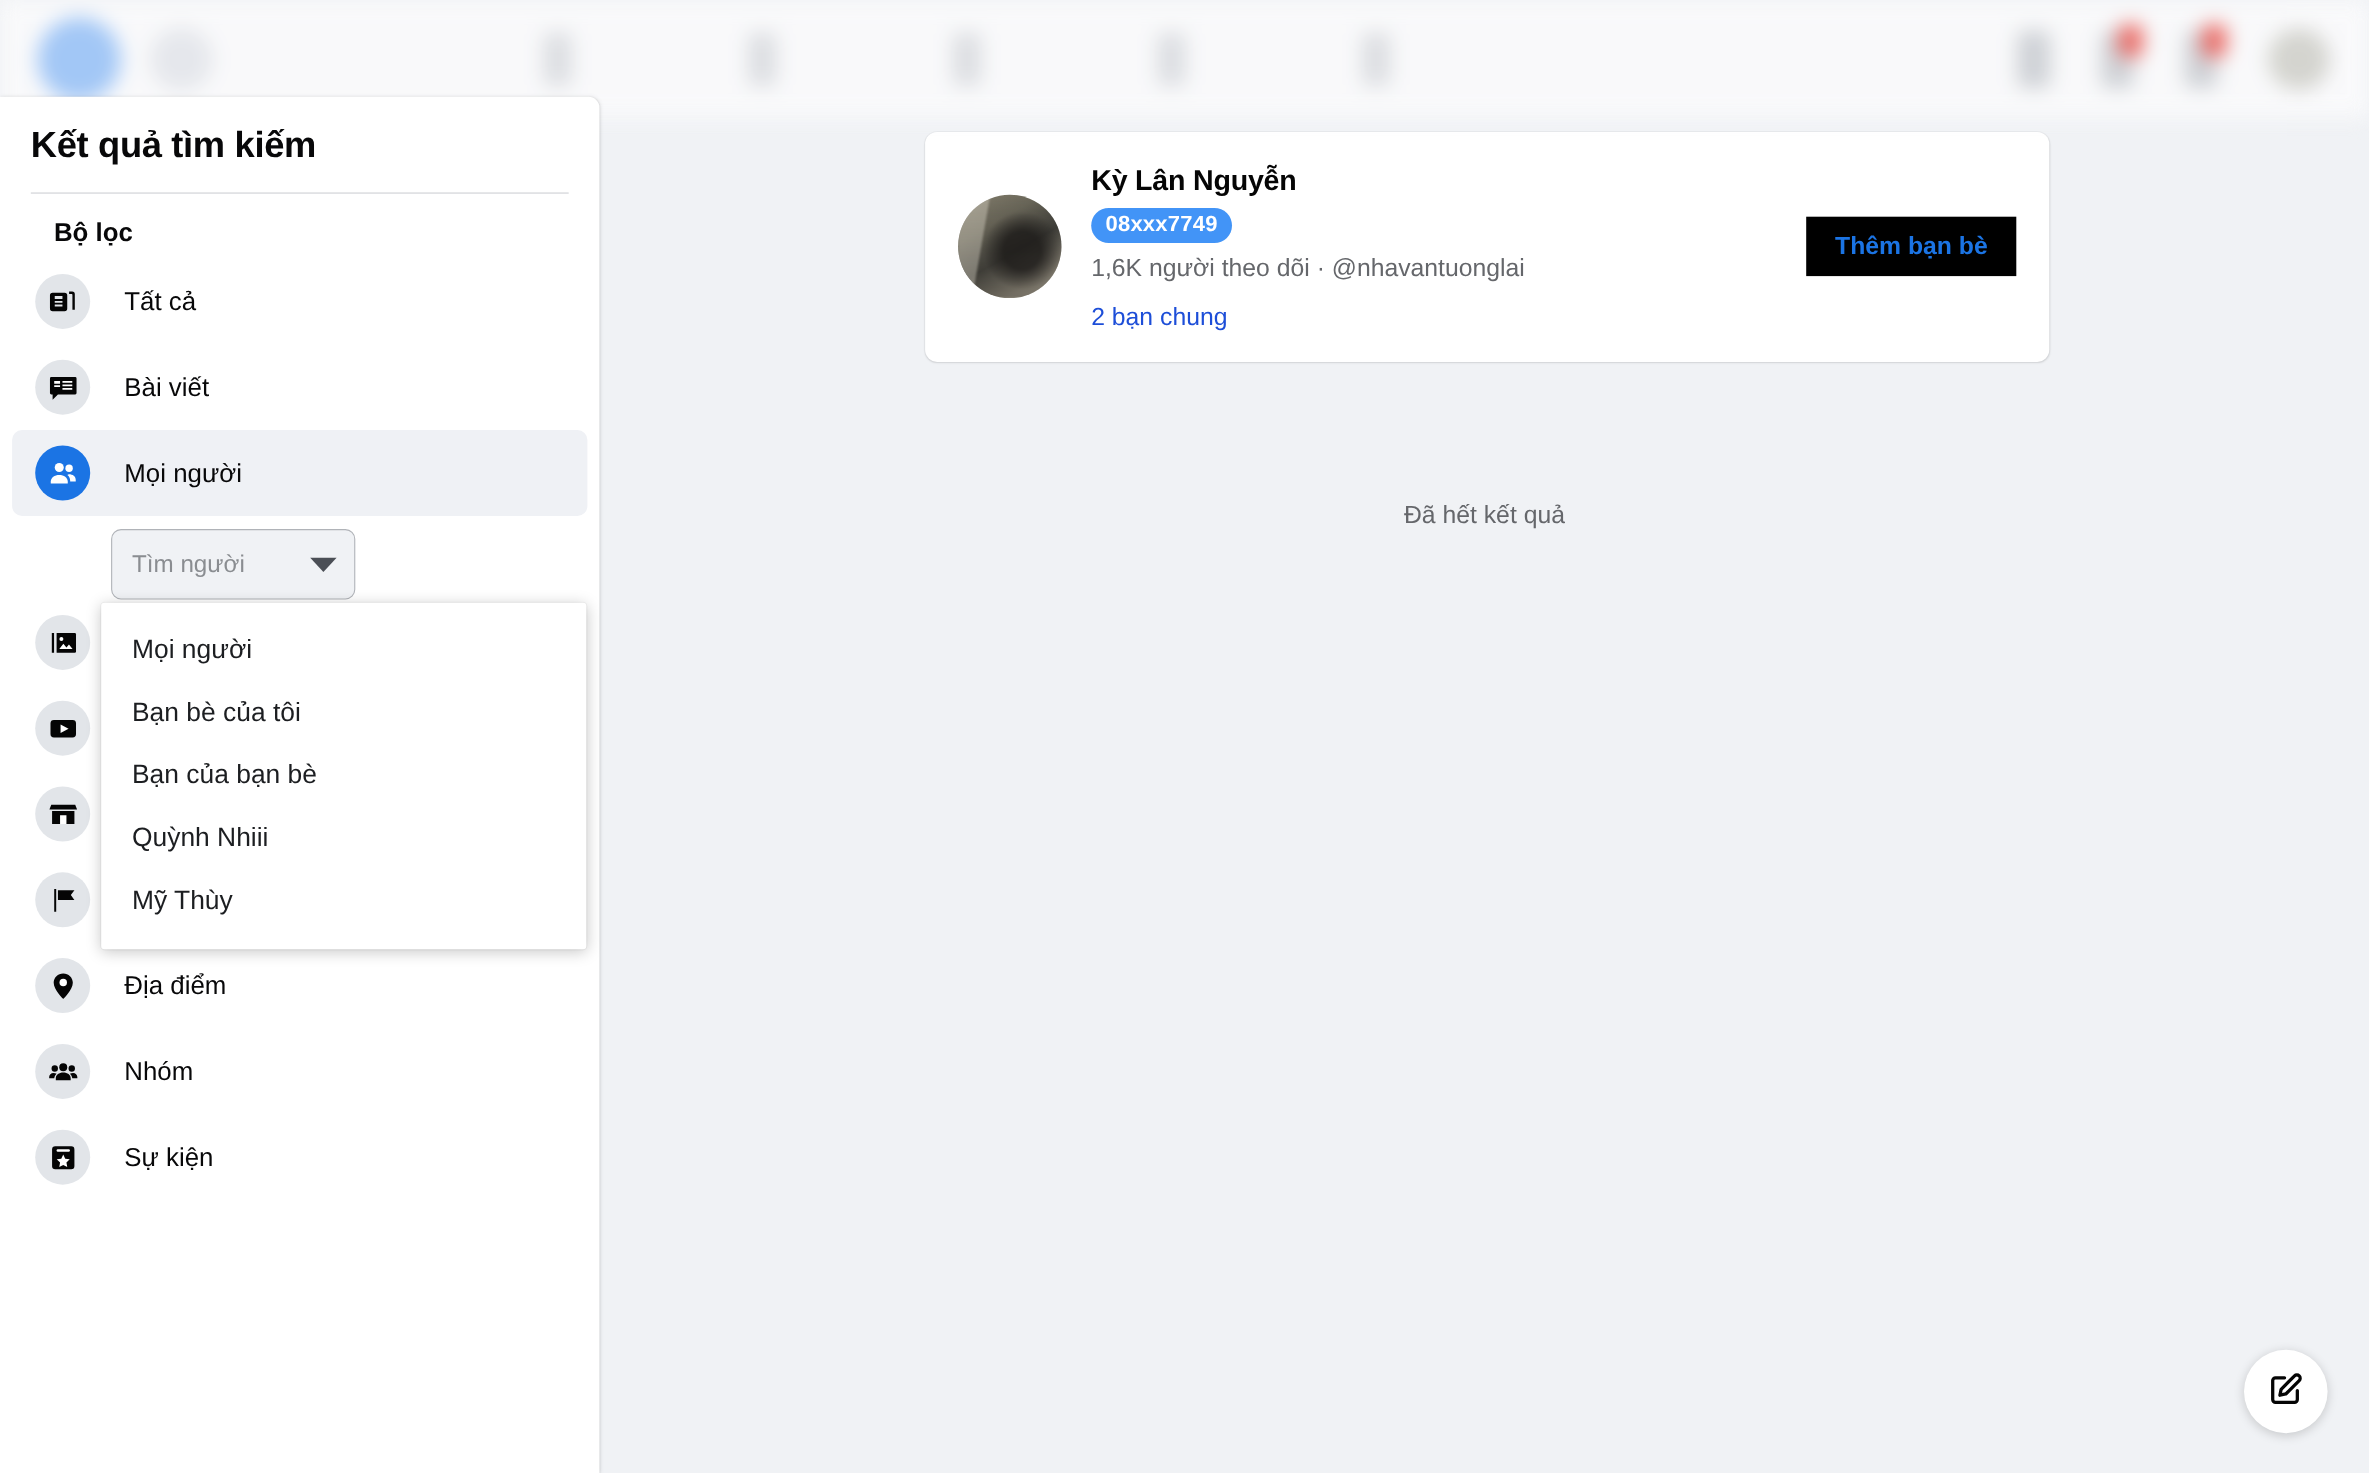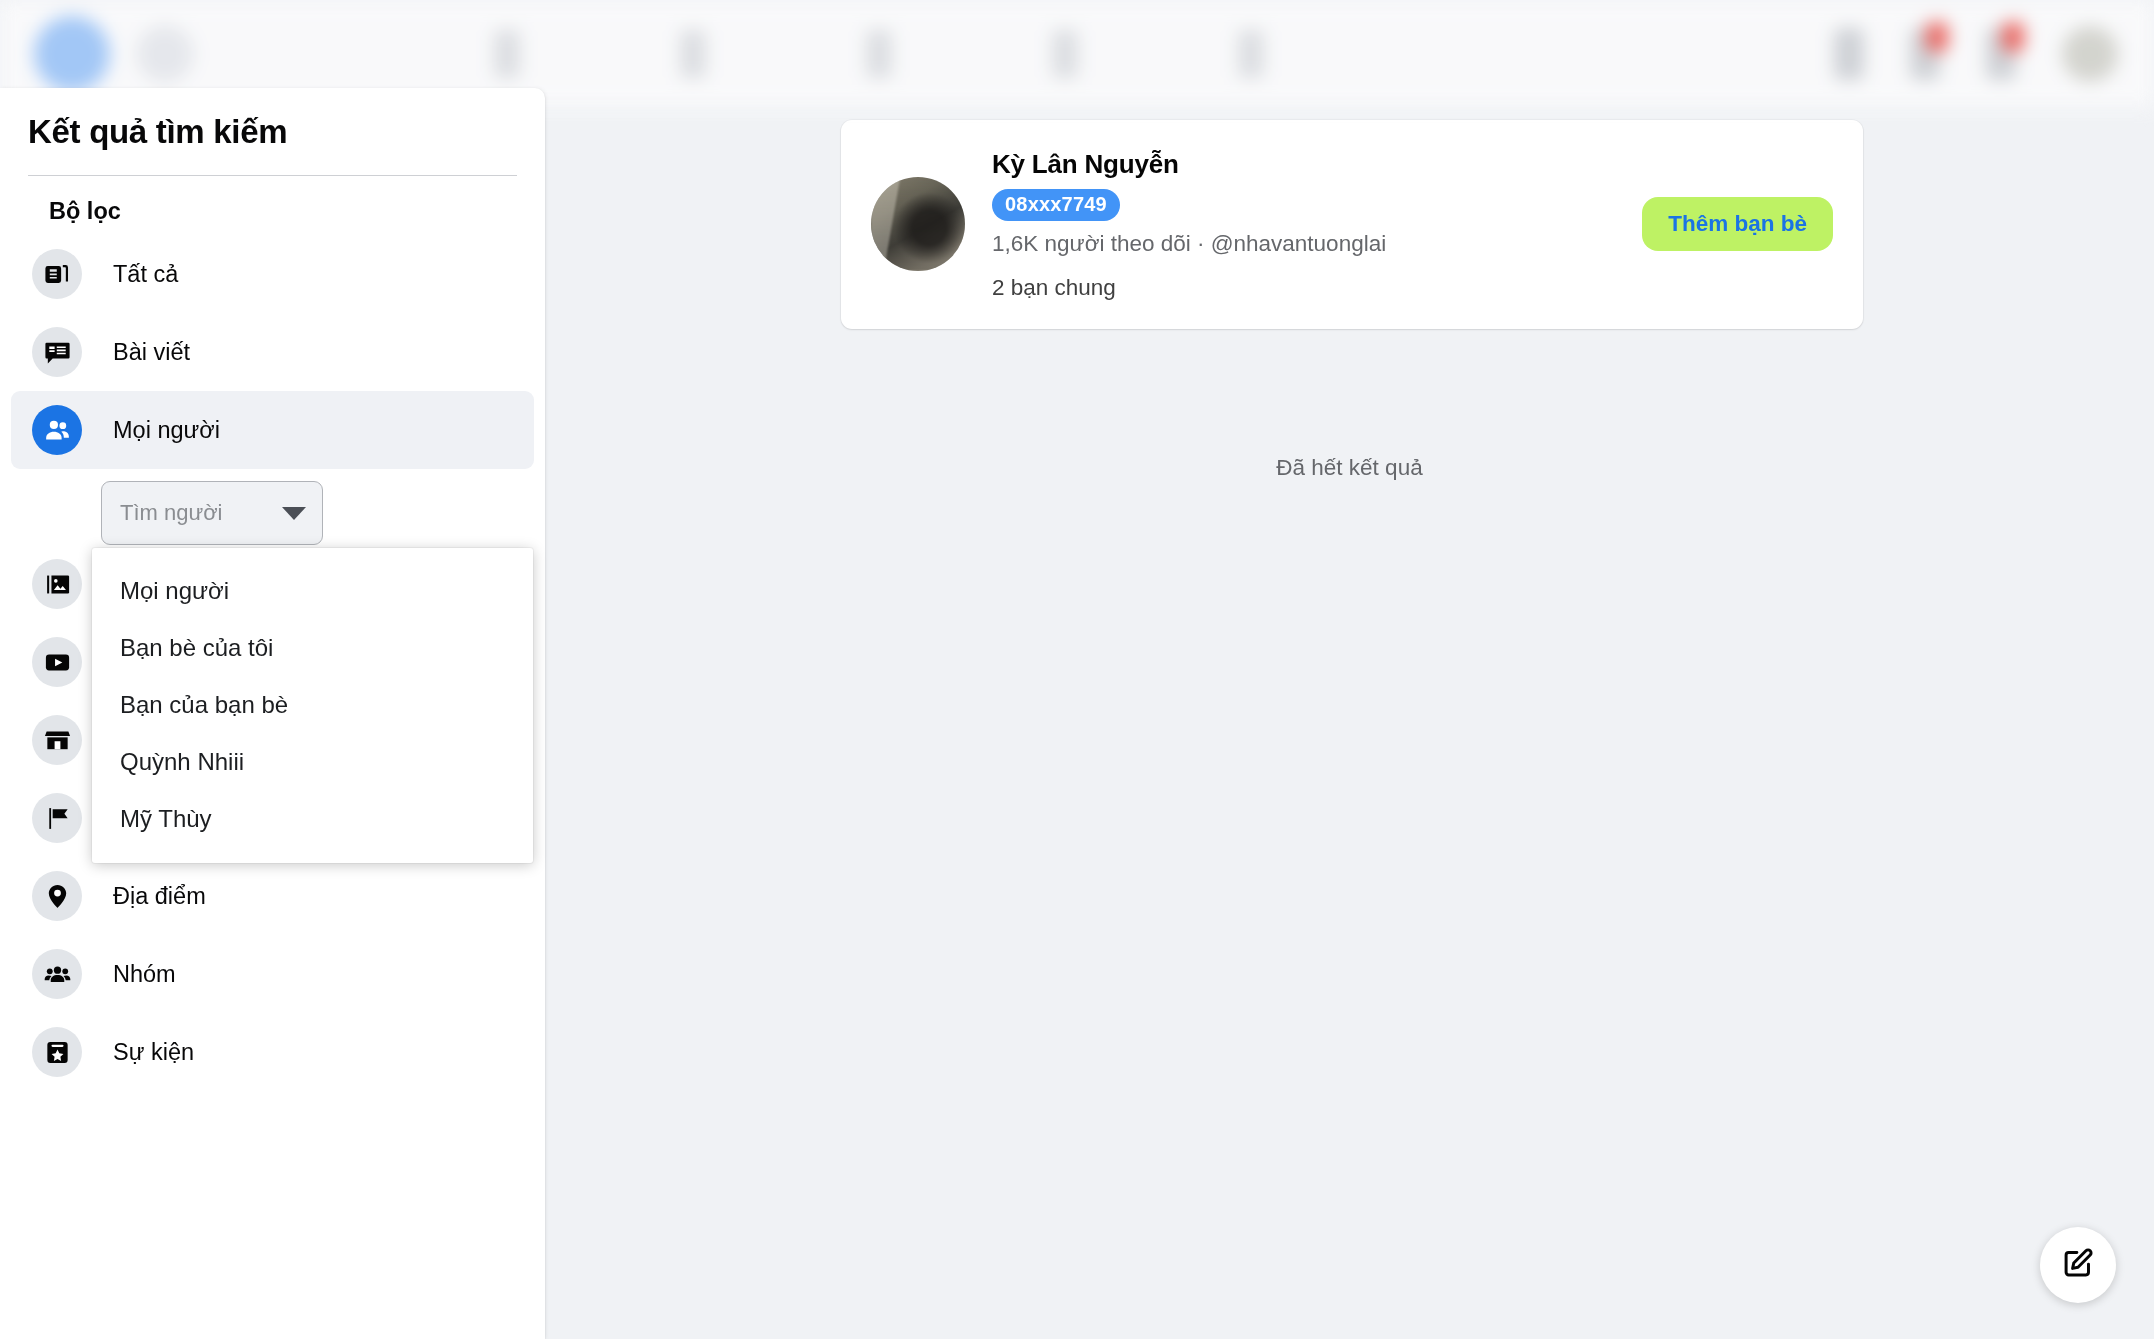--- a/index.html
+++ b/index.html
@@ -152,27 +152,27 @@
     display: inline-block; margin-top: 9px;
     background: #4294f7; color: #ffffff;
     font-size: 20px; font-weight: 700;
     padding: 4px 13px 5px 13px; border-radius: 16px;
     letter-spacing: .2px;
   }
   .rc-meta {
     font-size: 22.5px; color: #65676b; margin-top: 10px;
   }
   .rc-mutual {
-    font-size: 22.5px; color: #404040; margin-top: 18px;
+    font-size: 22.5px; color: #1d4ed8; margin-top: 18px;
   }
   .add-friend {
     flex: 0 0 auto; align-self: center;
-    background: #bef264; color: #1b74e4;
+    background: #000000; color: #1b74e4;
     font-size: 22.5px; font-weight: 700;
-    border: none; border-radius: 16px;
+    border: none; border-radius: 0;
     padding: 14px 26px; cursor: pointer;
     white-space: nowrap;
   }
   .end-text {
     position: absolute; top: 348px; left: 0; width: 100%;
     text-align: center; font-size: 22.5px; color: #65676b;
   }
 
   
   .fab {

